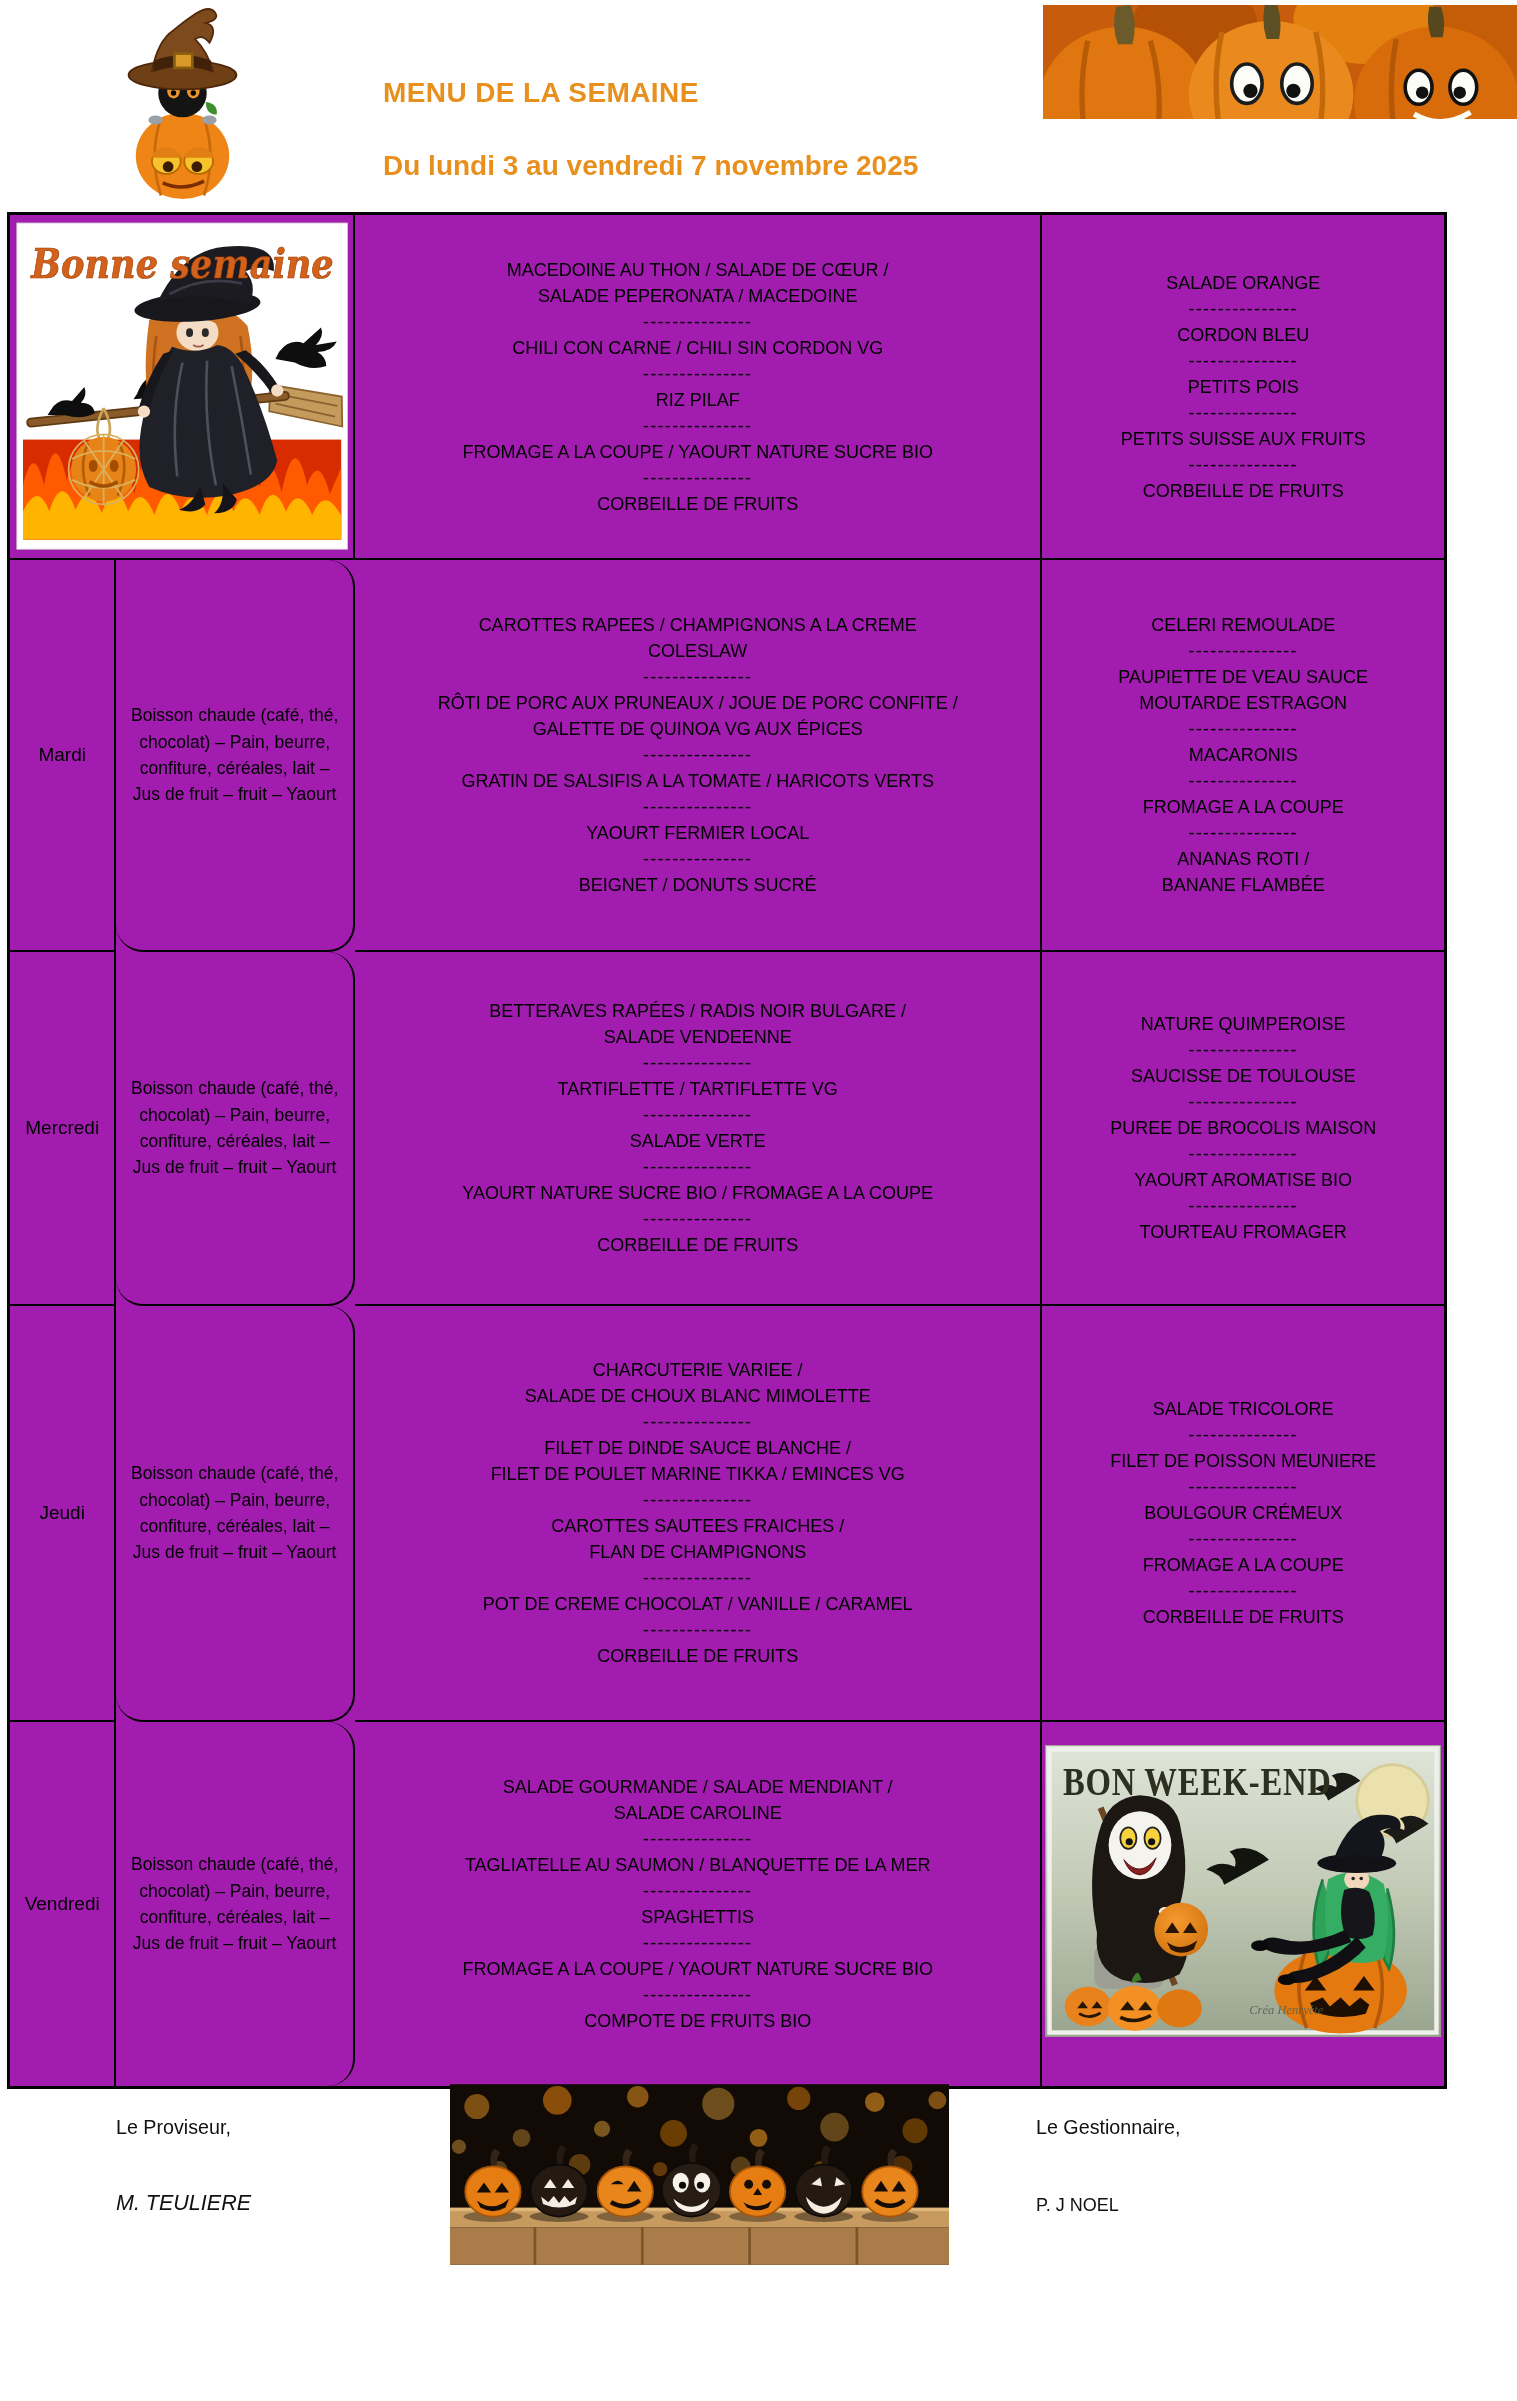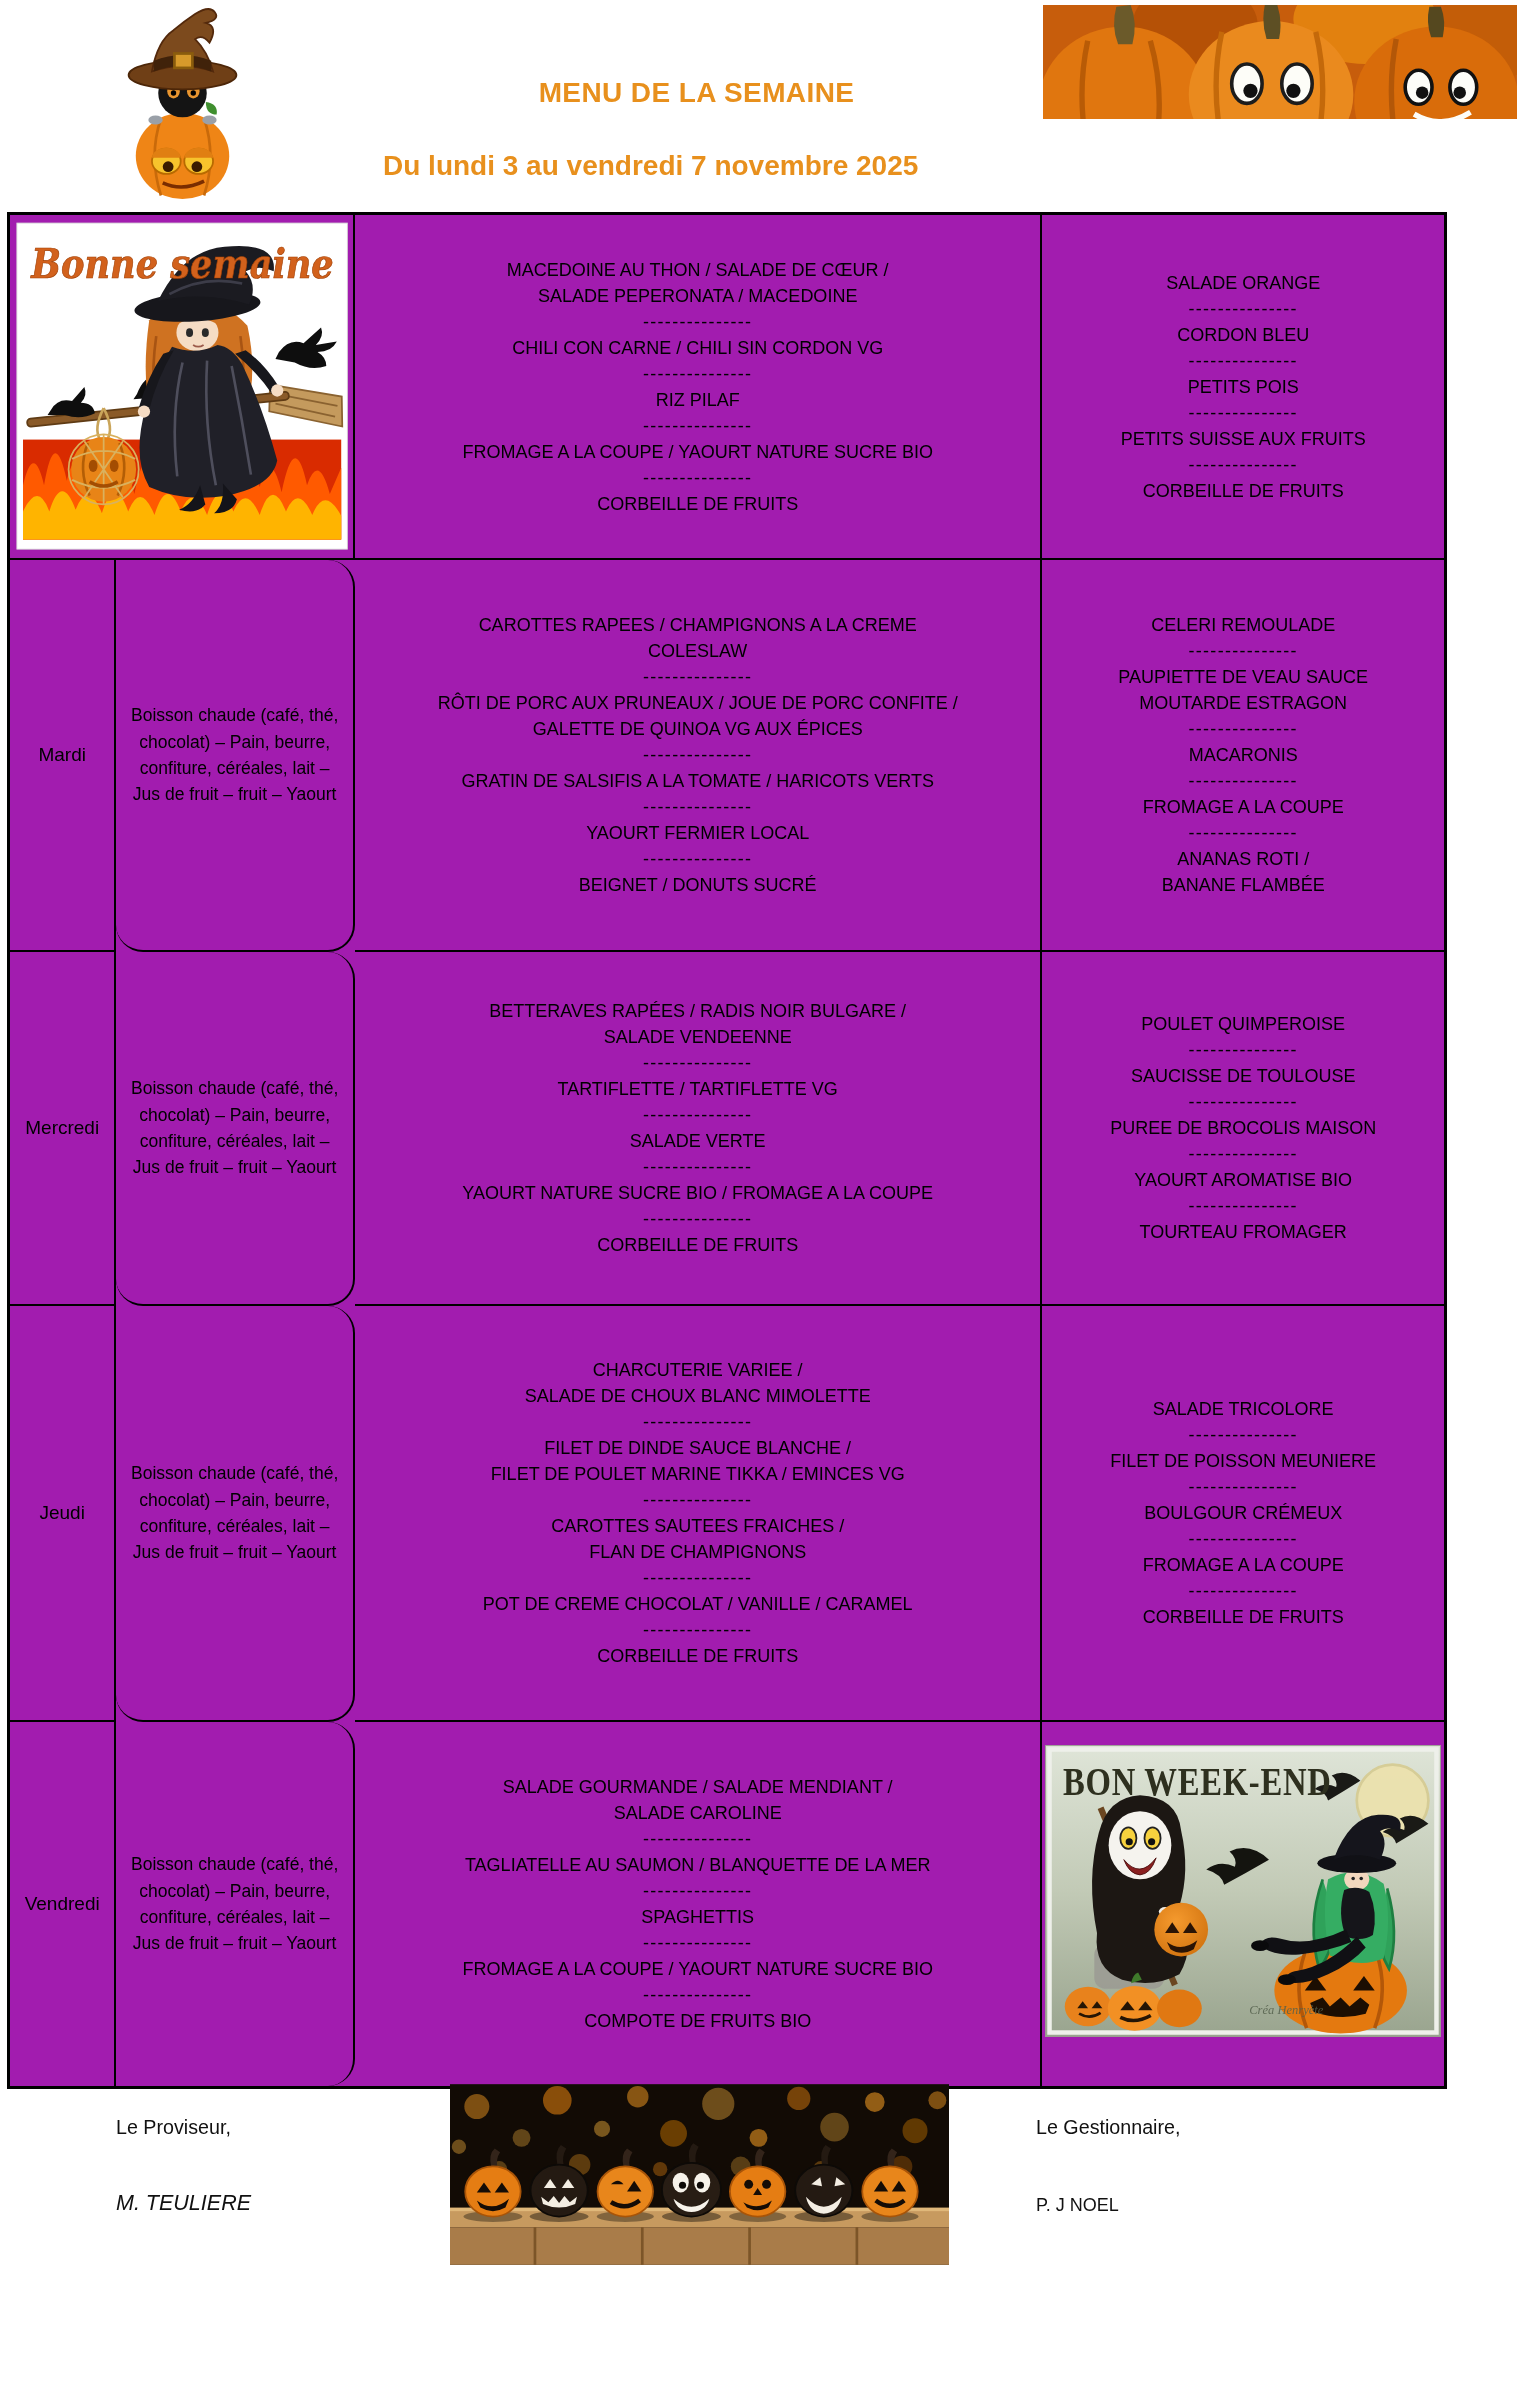--- a/index.html
+++ b/index.html
@@ -1,20 +1,20 @@
 <!DOCTYPE html>
 <html style="font-size:14.3px"><head>
 <meta charset="utf-8">
 <style>
   * { box-sizing: border-box; margin: 0; padding: 0; }
   body { margin: 0; background: #ffffff; font-family: "Liberation Sans", sans-serif; }
   .page { position: relative; width: 1517px; height: 2401px; background: #fff; overflow: hidden; }
 
   
-  .hdr-title { position: absolute; left: 383px; top: 77px; width: 627px; text-align: center;
+  .hdr-title { position: absolute; left: 383px; top: 77px; width: 627px; 
     font-size: 28px; font-weight: bold; color: #E8901D; letter-spacing: 0.4px; }
   .hdr-subtitle { position: absolute; left: 383px; top: 150px; width: 627px; text-align: left;
     font-size: 28px; font-weight: bold; color: #E8901D; }
   .hdr-left-img { position: absolute; left: 125px; top: 5.4px; width: 115px; height: 197px; }
   .hdr-right-img { position: absolute; left: 1043px; top: 4.5px; width: 474px; height: 115px; }
 
   
   .menu-table { position: absolute; left: 7.2px; top: 212px; display: grid;
     grid-template-columns: 106px 239px 687px 402px;
     grid-template-rows: 345px 392px 354px 416px 364px;
@@ -282,21 +282,21 @@
         <div class="menu-item">
           <div>YAOURT NATURE SUCRE BIO / FROMAGE A LA COUPE</div>
         </div>
         <div class="sep">---------------</div>
         <div class="menu-item">
           <div>CORBEILLE DE FRUITS</div>
         </div>
       </div>
     <div class="cell menu-cell last-col">
         <div class="menu-item">
-          <div>POULET QUIMPEROISE</div>
+          <div>NATURE QUIMPEROISE</div>
         </div>
         <div class="sep">---------------</div>
         <div class="menu-item">
           <div>SAUCISSE DE TOULOUSE</div>
         </div>
         <div class="sep">---------------</div>
         <div class="menu-item">
           <div>PUREE DE BROCOLIS MAISON</div>
         </div>
         <div class="sep">---------------</div>

